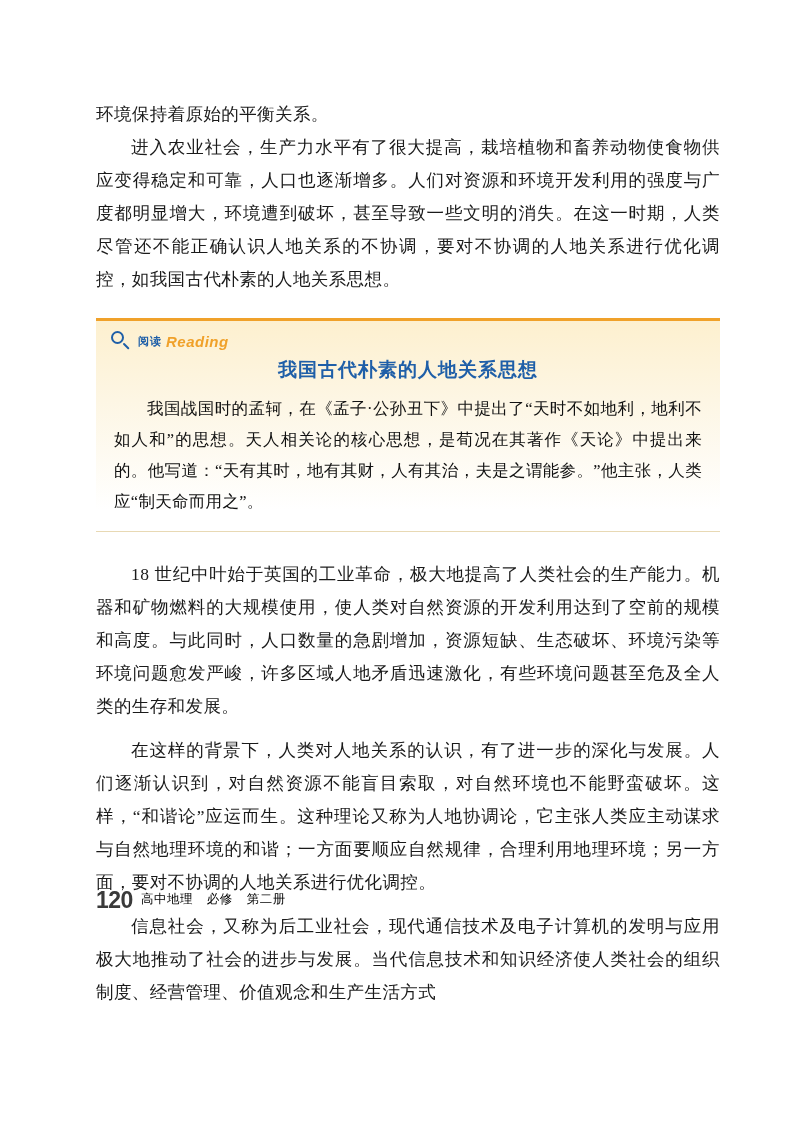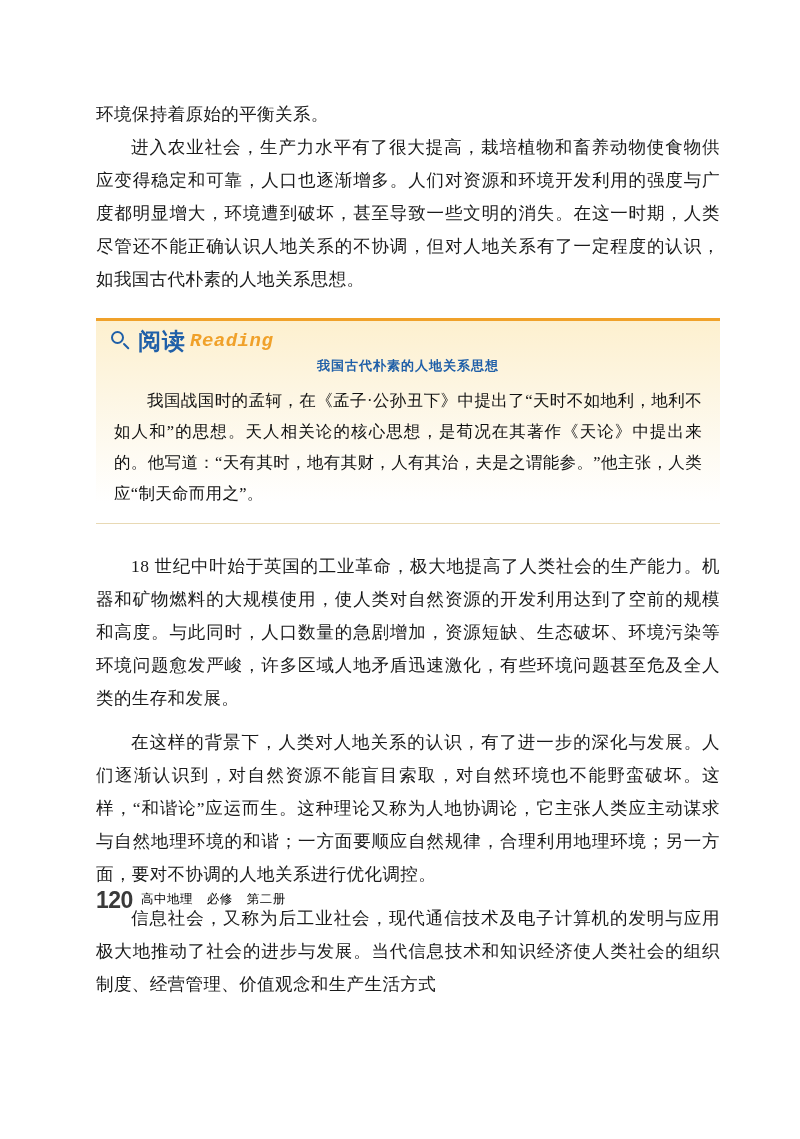--- a/index.html
+++ b/index.html
@@ -73,38 +73,38 @@
   }
   .mag-icon .handle {
     position: absolute;
     width: 8px; height: 2.4px;
     background: #1f5fa8;
     transform: rotate(45deg);
     left: 12px; top: 15px;
     border-radius: 2px;
   }
   .reading-cn {
-    font-size: 23px;
+    font-size: 11px;
     color: #1f5fa8;
     font-family: "Liberation Sans", sans-serif;
     font-weight: bold;
     letter-spacing: 1px;
   }
   .reading-en {
-    font-size: 19px;
+    font-size: 15px;
     color: #f0a12a;
-    font-family: Liberation Mono, monospace;
+    font-family: Liberation Sans, sans-serif;
     font-style: italic;
     font-weight: bold;
     margin-left: 4px;
     letter-spacing: 0.5px;
   }
   .reading-title {
     text-align: center;
-    font-size: 13px;
+    font-size: 19px;
     font-weight: bold;
     color: #1f5fa8;
     font-family: "Liberation Sans", sans-serif;
     margin: 2px 0 10px 0;
     letter-spacing: 1px;
   }
   .reading-body {
     padding: 0 18px;
   }
   .reading-body p {
@@ -148,21 +148,21 @@
   .footer-text span { margin-right: 10px; }
 </style>
 </head>
 <body>
 
 <div class="page">
 
   <div class="content">
 
     <p class="para">环境保持着原始的平衡关系。</p>
-    <p class="para indent">进入农业社会，生产力水平有了很大提高，栽培植物和畜养动物使食物供应变得稳定和可靠，人口也逐渐增多。人们对资源和环境开发利用的强度与广度都明显增大，环境遭到破坏，甚至导致一些文明的消失。在这一时期，人类尽管还不能正确认识人地关系的不协调，但对人地关系有了一定程度的认识，如我国古代朴素的人地关系思想。</p>
+    <p class="para indent">进入农业社会，生产力水平有了很大提高，栽培植物和畜养动物使食物供应变得稳定和可靠，人口也逐渐增多。人们对资源和环境开发利用的强度与广度都明显增大，环境遭到破坏，甚至导致一些文明的消失。在这一时期，人类尽管还不能正确认识人地关系的不协调，要对不协调的人地关系进行优化调控，如我国古代朴素的人地关系思想。</p>
 
     <div class="reading-box">
       <div class="reading-tag">
         <span class="mag-icon">
           <span class="lens"></span>
             <span class="handle"></span>
         </span>
         <span class="reading-cn">阅读</span>
         <span class="reading-en">Reading</span>
       </div>

